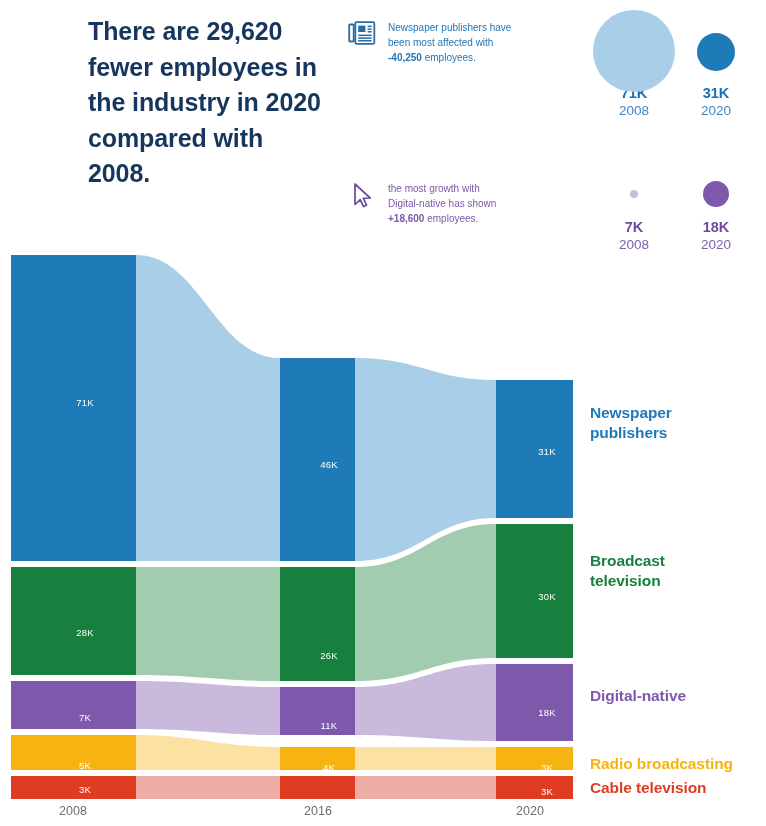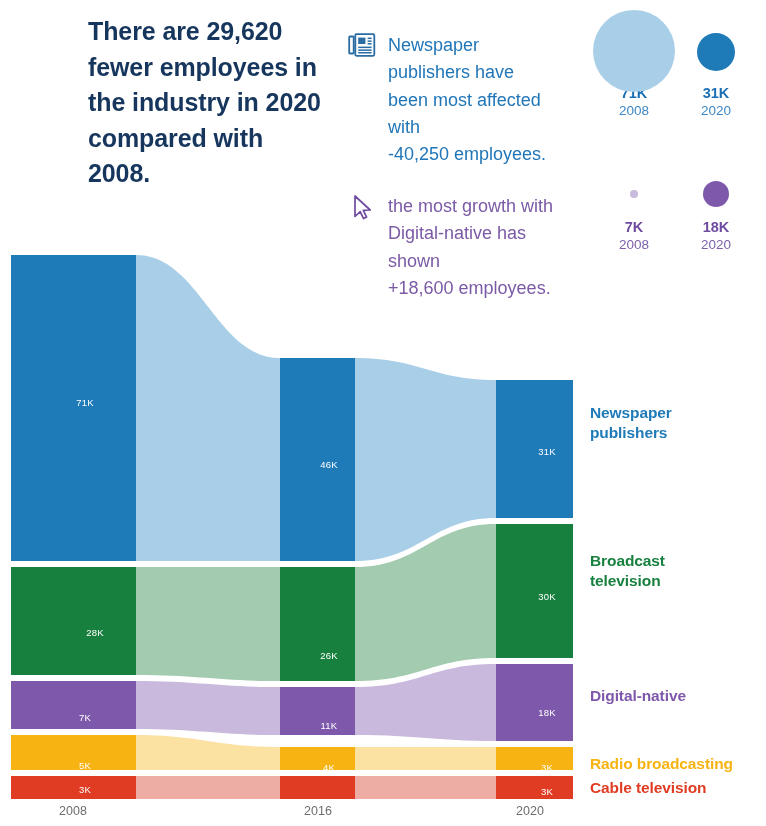--- a/index.html
+++ b/index.html
@@ -26,29 +26,28 @@
     font-size: 25px;
     font-weight: bold;
     line-height: 1.42;
     color: #17365d;
     letter-spacing: -0.1px;
   }
 
   
   .annotation {
     position: absolute;
-    font-size: 18px;
+    font-size: 10px;
     line-height: 1.52;
-    margin-top: 12px;
   }
   .annotation .anno-line {
     display: block;
   }
   .anno-strong {
-    font-weight: normal;
+    font-weight: bold;
     text-align: center;
   }
   #anno-newspaper {
     left: 388px;
     top: 20px;
     width: 175px;
     color: #2176b8;
   }
   #anno-digital {
     left: 388px;
@@ -272,21 +271,21 @@
       <path fill="#eeada4" d="M355,528 C420,528 432,528 496,528
                L496,551 C432,551 420,551 355,551 Z"></path>
       <rect x="11" y="528" width="125" height="23" fill="#e03c23"></rect>
       <rect x="280" y="528" width="75" height="23" fill="#e03c23"></rect>
       <rect x="496" y="528" width="77" height="23" fill="#e03c23"></rect>
     </g>
   </svg>
 
   <div id="node-labels">
       <div class="node-label" style="left: 73px; top: 149px; width: 24px;">71K</div>
-      <div class="node-label" style="left: 83px; top: 379px; width: 24px;">28K</div>
+      <div class="node-label" style="left: 73px; top: 379px; width: 24px;">28K</div>
       <div class="node-label" style="left: 73px; top: 464px; width: 24px;">7K</div>
       <div class="node-label" style="left: 73px; top: 512px; width: 24px;">5K</div>
       <div class="node-label" style="left: 73px; top: 536px; width: 24px;">3K</div>
       <div class="node-label" style="left: 317px; top: 211px; width: 24px;">46K</div>
       <div class="node-label" style="left: 317px; top: 402px; width: 24px;">26K</div>
       <div class="node-label" style="left: 317px; top: 472px; width: 24px;">11K</div>
       <div class="node-label" style="left: 317px; top: 514px; width: 24px;">4K</div>
       <div class="node-label" style="left: 535px; top: 198px; width: 24px;">31K</div>
       <div class="node-label" style="left: 535px; top: 343px; width: 24px;">30K</div>
       <div class="node-label" style="left: 535px; top: 459px; width: 24px;">18K</div>

